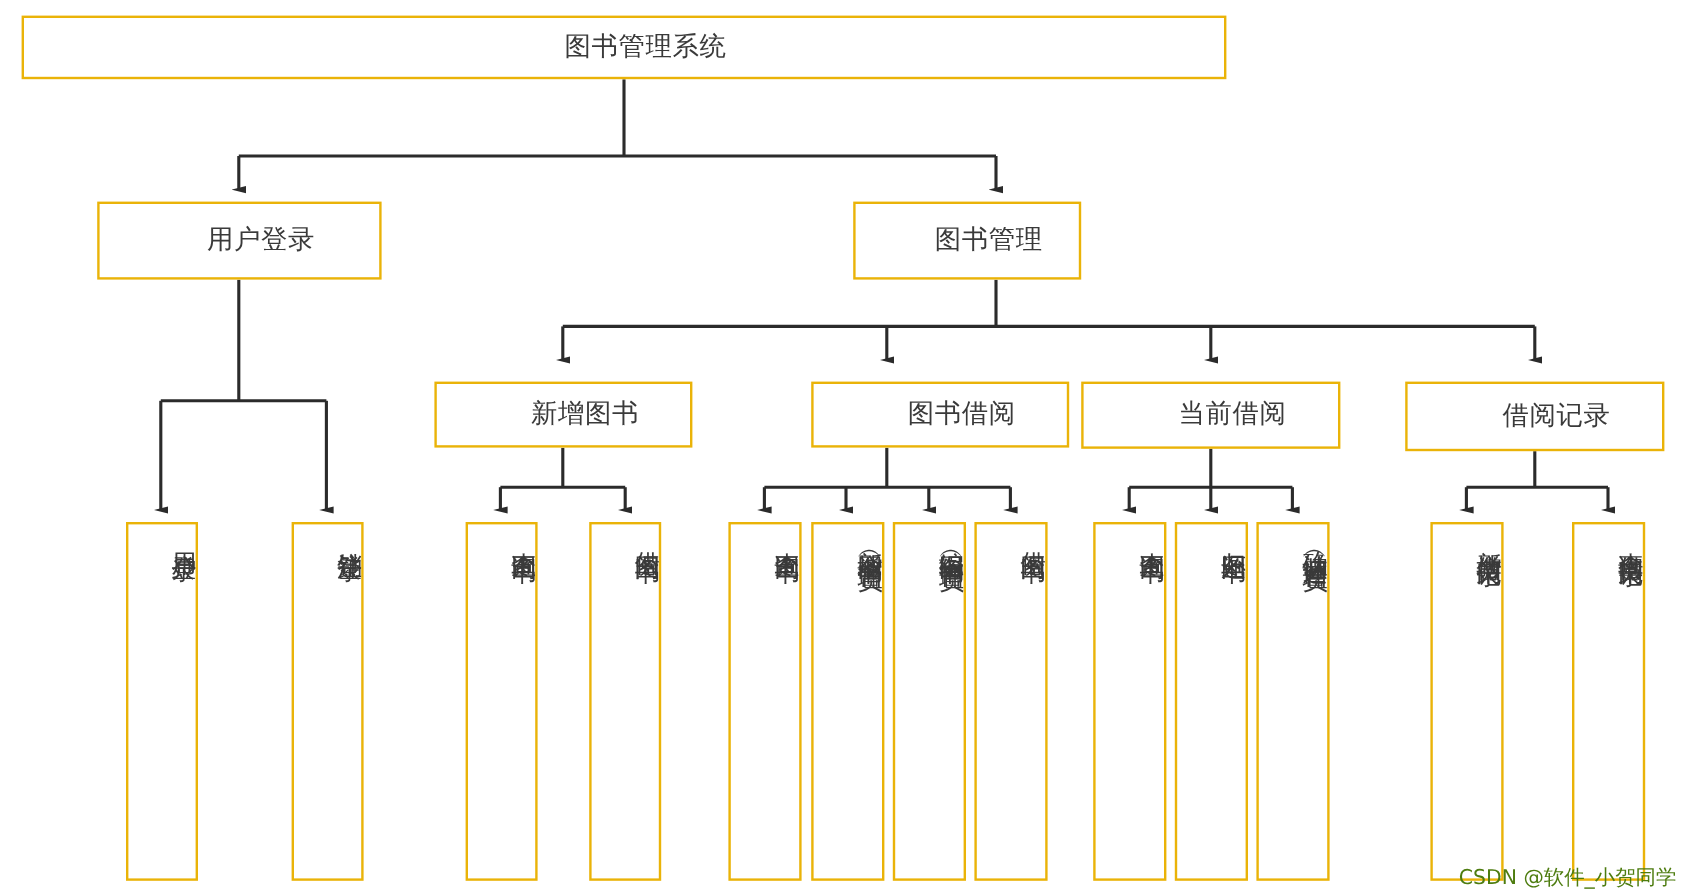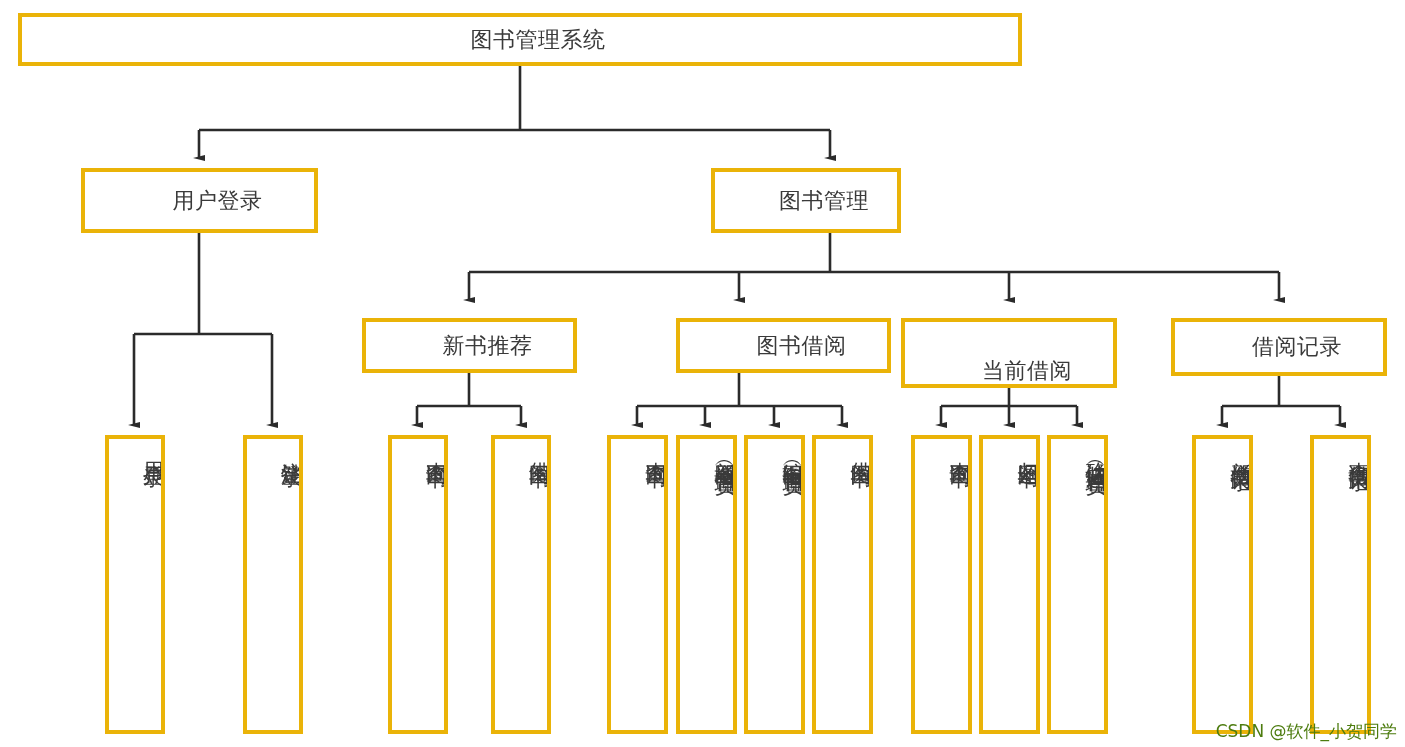--- a/index.html
+++ b/index.html
@@ -17,21 +17,21 @@
   #diagram-root {
     position: absolute;
     left: 0;
     top: 0;
     width: 1405px;
     height: 747px;
   }
   .node-box {
     position: absolute;
     box-sizing: border-box;
-    border: 4px solid #eab308;
+    border: 2px solid #eab308;
     background: #ffffff;
     display: flex;
     align-items: center;
     justify-content: center;
     overflow: hidden;
     padding-left: 36px;
   }
   .node-label {
     font-size: 21px;
     color: #3a3a3a;
@@ -137,26 +137,26 @@
   </div>
 
   <div class="node-box level2" style="left:81px; top:168px; width:237px; height:65px;">
     <span class="node-label">用户登录</span>
   </div>
   <div class="node-box level2" style="left:711px; top:168px; width:190px; height:65px;">
     <span class="node-label">图书管理</span>
   </div>
 
   <div class="node-box level3" style="left:362px; top:318px; width:215px; height:55px;">
-    <span class="node-label">新书推荐</span>
+    <span class="node-label">新增图书</span>
   </div>
   <div class="node-box level3" style="left:632px; top:318px; width:215px; height:55px;margin-left:44px;">
     <span class="node-label">图书借阅</span>
   </div>
-  <div class="node-box level3" style="left:901px; top:318px; width:216px; height:70px;align-items:flex-end;">
+  <div class="node-box level3" style="left:901px; top:318px; width:216px; height:56px;">
     <span class="node-label">当前借阅</span>
   </div>
   <div class="node-box level3" style="left:1171px; top:318px; width:216px; height:58px;">
     <span class="node-label">借阅记录</span>
   </div>
 
   <div class="node-box vertical" style="left:105px; top:435px; width:60px; height:299px;">
     <span class="node-label">用户登录</span>
   </div>
   <div class="node-box vertical" style="left:243px; top:435px; width:60px; height:299px;">

